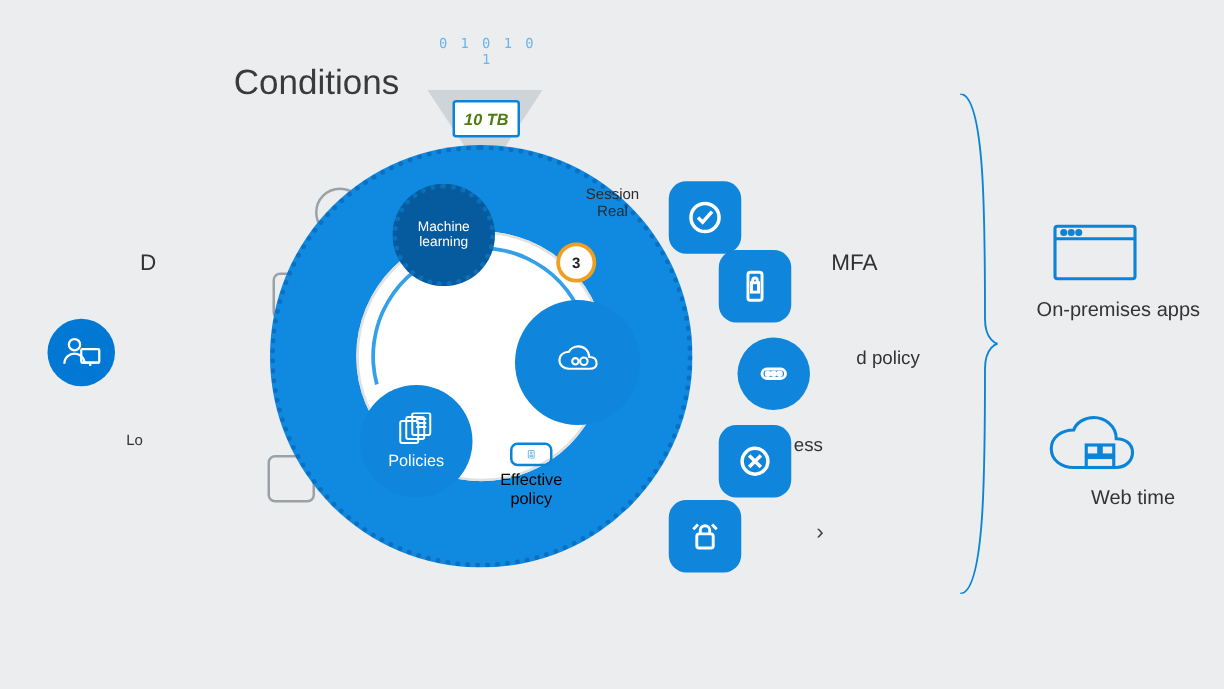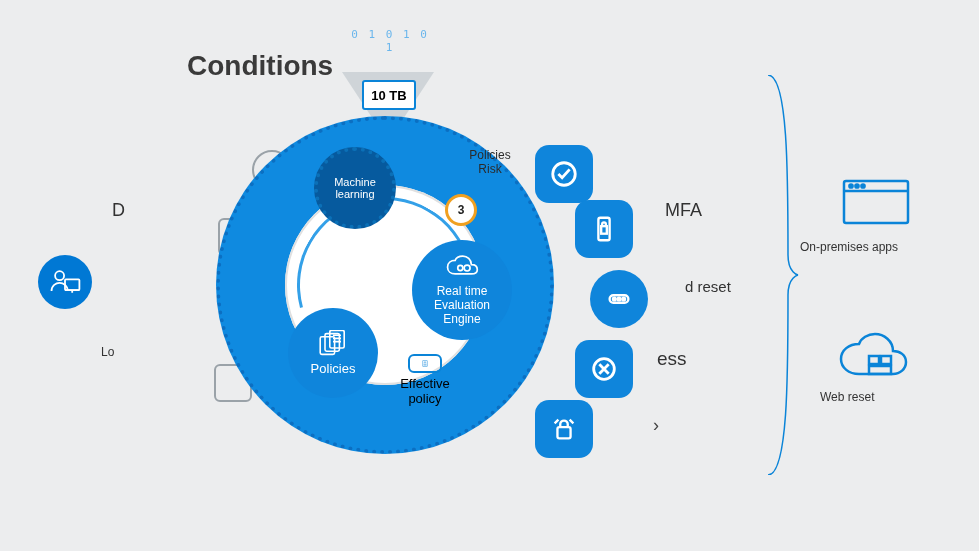--- a/index.html
+++ b/index.html
@@ -10,21 +10,21 @@
     color:#323232;
     position:relative;
     overflow:hidden;
   }
   .abs{position:absolute}
   .center{transform:translate(-50%,-50%)}
 
   
   .conditions-title{
     left:187px;top:50px;
-    font-size:28px;font-weight:700;color:#3a3a3a;
+    font-size:28px;font-weight:400;color:#3a3a3a;
   }
   .left-frag-d{left:112px;top:200px;font-size:18px}
   .left-frag-lo{left:101px;top:345px;font-size:12px}
   .user-disk{
     left:65px;top:282px;
     width:54px;height:54px;border-radius:50%;
     background:#0078d4;
     display:flex;align-items:center;justify-content:center;
   }
   .user-disk svg{width:36px;height:36px}
@@ -83,21 +83,21 @@
   
   .feed{
     left:350px;top:28px;width:80px;text-align:center;
     font-family:monospace;font-size:11px;color:#6ab6ec;letter-spacing:2px;
   }
   .folder-box{
     left:362px;top:80px;width:50px;height:26px;
     border:2px solid #0a84d8;border-radius:3px;
     background:#fff;
     display:flex;align-items:center;justify-content:center;
-    font-size:13px;font-weight:600;color:#000000;
+    font-size:13px;font-weight:600;color:#4d7c0f;font-style:italic;
   }
   .funnel{
     left:388px;top:72px;
     width:0;height:0;
     border-left:46px solid transparent;
     border-right:46px solid transparent;
     border-top:70px solid rgba(120,140,150,.25);
     transform:translateX(-50%);
   }
 
@@ -109,29 +109,29 @@
   }
   .chip svg{width:30px;height:30px}
   .chip-check {left:535px;top:145px}
   .chip-mfa-ic{left:575px;top:200px}
   .chip-pw    {left:590px;top:270px;border-radius:50%}
   .chip-deny  {left:575px;top:340px}
   .chip-lock  {left:535px;top:400px}
 
   .act-mfa   {left:665px;top:200px;font-size:18px}
   .act-reset {left:685px;top:278px;font-size:15px}
-  .act-ess   {left:657px;top:348px;font-size:19px}
+  .act-ess   {left:635px;top:348px;font-size:15px}
   .act-arrow {left:653px;top:415px;font-size:18px;color:#444}
 
   
   .brace{
     left:760px;top:75px;width:40px;height:400px;
   }
   .brace svg{width:40px;height:400px}
-  .app-label{font-size:12px;color:#333;text-align:left}
+  .app-label{font-size:16px;color:#333;text-align:right}
   .onprem-ic {left:840px;top:175px}
   .onprem-lb {left:800px;top:240px;width:160px}
   .web-ic    {left:837px;top:330px}
   .web-lb    {left:820px;top:390px;width:120px}
   .big-icon{width:72px;height:54px}
   .big-icon svg{width:72px;height:54px}
 
   
   .ghost{
     border:2px solid #9aa2a8;background:transparent;
@@ -164,32 +164,31 @@
 <div class="abs funnel"></div>
 <div class="abs folder-box">10 TB</div>
 
 <div class="abs center donut"></div>
 <div class="abs center inner-white"></div>
 <div class="abs arrow-path"></div>
 
 <div class="abs center blob ml-chip">
   <span>Machine learning</span>
 </div>
-<div class="abs session-lbl">Policies Risk</div>
+<div class="abs session-lbl">Session Real</div>
 <div class="abs risk-dot">3</div>
 
 <div class="abs center blob rte">
   <svg width="34" height="26" viewBox="0 0 40 30">
       <g fill="none" stroke="#fff" stroke-width="2">
     <path d="M12 22c-5 0-9-3-9-8s4-8 9-8c1-3 5-5 9-5 5 0 10 4 10 10 4 0 7 2 7 6s-3 5-7 5H12z"></path>
     <circle cx="18" cy="15" r="3"></circle>
         <circle cx="26" cy="15" r="3.5"></circle>
   </g>
     </svg>
-  <span>Real time Evaluation Engine</span>
 </div>
 
 <div class="abs center blob policies">
   <svg width="32" height="28" viewBox="0 0 40 34">
       <g fill="none" stroke="#fff" stroke-width="2">
     <rect x="4" y="8" width="18" height="22" rx="2"></rect>
         <rect x="10" y="4" width="18" height="22" rx="2"></rect>
     <rect x="16" y="0" width="18" height="22" rx="2"></rect>
     <path d="M20 6h10M20 10h10M20 14h10"></path>
   </g>
@@ -243,21 +242,21 @@
   <svg viewBox="0 0 32 32">
       <g fill="none" stroke="#fff" stroke-width="2.5">
   <rect x="9" y="14" width="14" height="12" rx="2"></rect>
         <path d="M12 14v-3a4 4 0 018 0v3"></path>
   <path d="M6 10l4-4M26 10l-4-4"></path>
       </g>
     </svg>
 </div>
 
 <div class="abs act-mfa">MFA</div>
-<div class="abs act-reset">d reset</div>
+<div class="abs act-reset">d policy</div>
 <div class="abs act-ess">ess</div>
 <div class="abs act-arrow">›</div>
 
 <div class="abs brace">
   <svg viewBox="0 0 40 400" fill="none" stroke="#0a84d8" stroke-width="1.5">
     <path d="M8 0 C28 0 28 100 28 180 C28 198 38 200 38 200 C38 200 28 202 28 220 C28 300 28 400 8 400"></path>
   </svg>
 </div>
 <div class="abs big-icon onprem-ic">
   <svg viewBox="0 0 72 54">
@@ -274,13 +273,13 @@
 <div class="abs big-icon web-ic">
   <svg viewBox="0 0 72 54">
       <g fill="none" stroke="#0a84d8" stroke-width="2.5">
     <path d="M22 44c-10 0-18-6-18-15S12 14 22 14c2-6 9-10 16-10 9 0 18 7 18 17 7 0 13 4 13 11s-6 12-13 12H22z"></path>
     <rect x="32" y="26" width="10" height="8"></rect>
         <rect x="44" y="26" width="10" height="8"></rect>
     <rect x="32" y="36" width="22" height="8"></rect>
       </g>
     </svg>
 </div>
-<div class="abs app-label web-lb">Web reset</div>
+<div class="abs app-label web-lb">Web time</div>
 
 </body></html>

